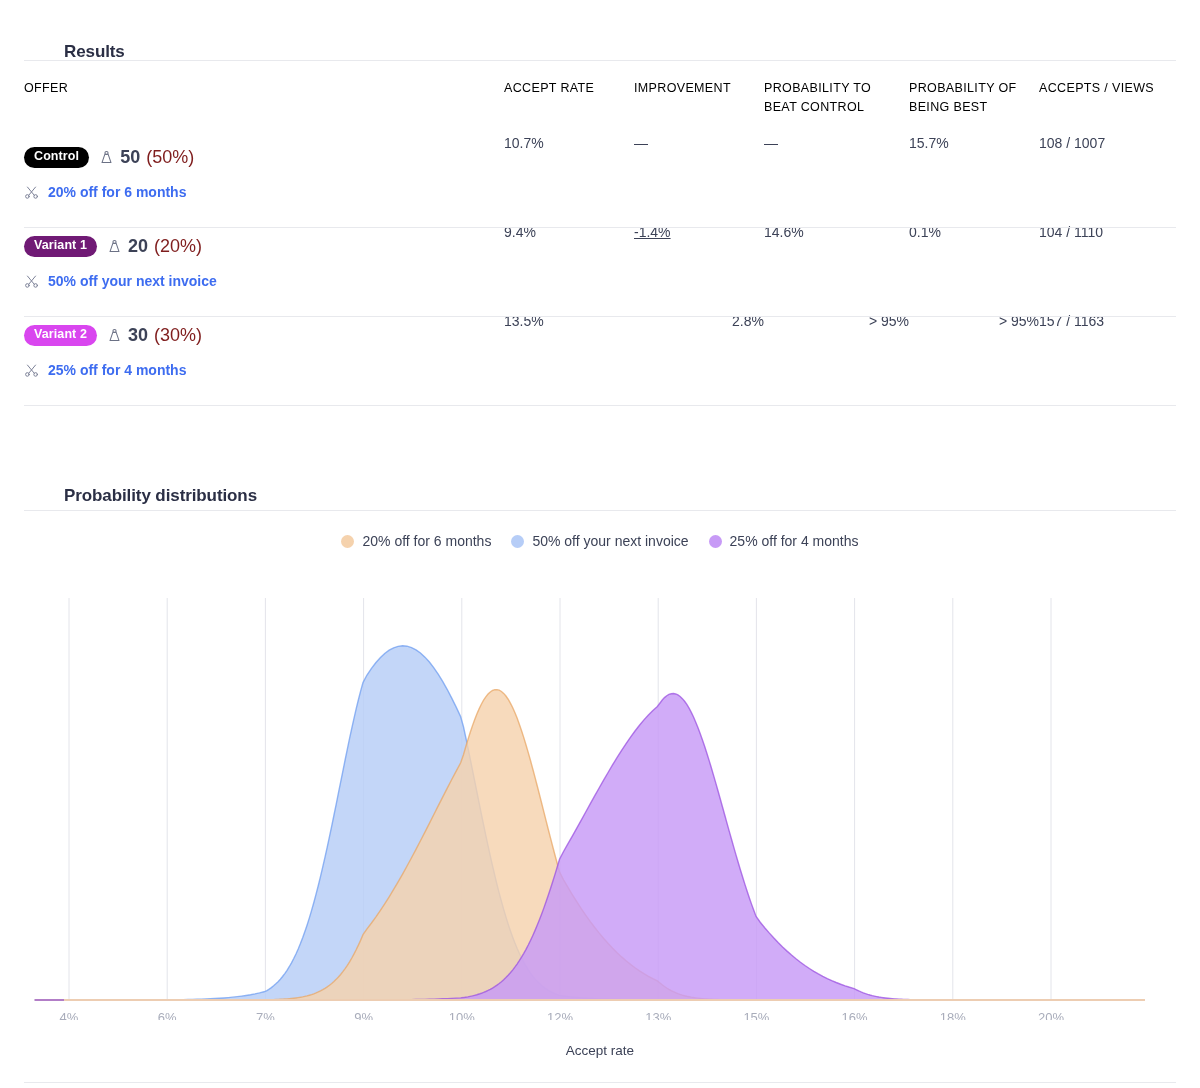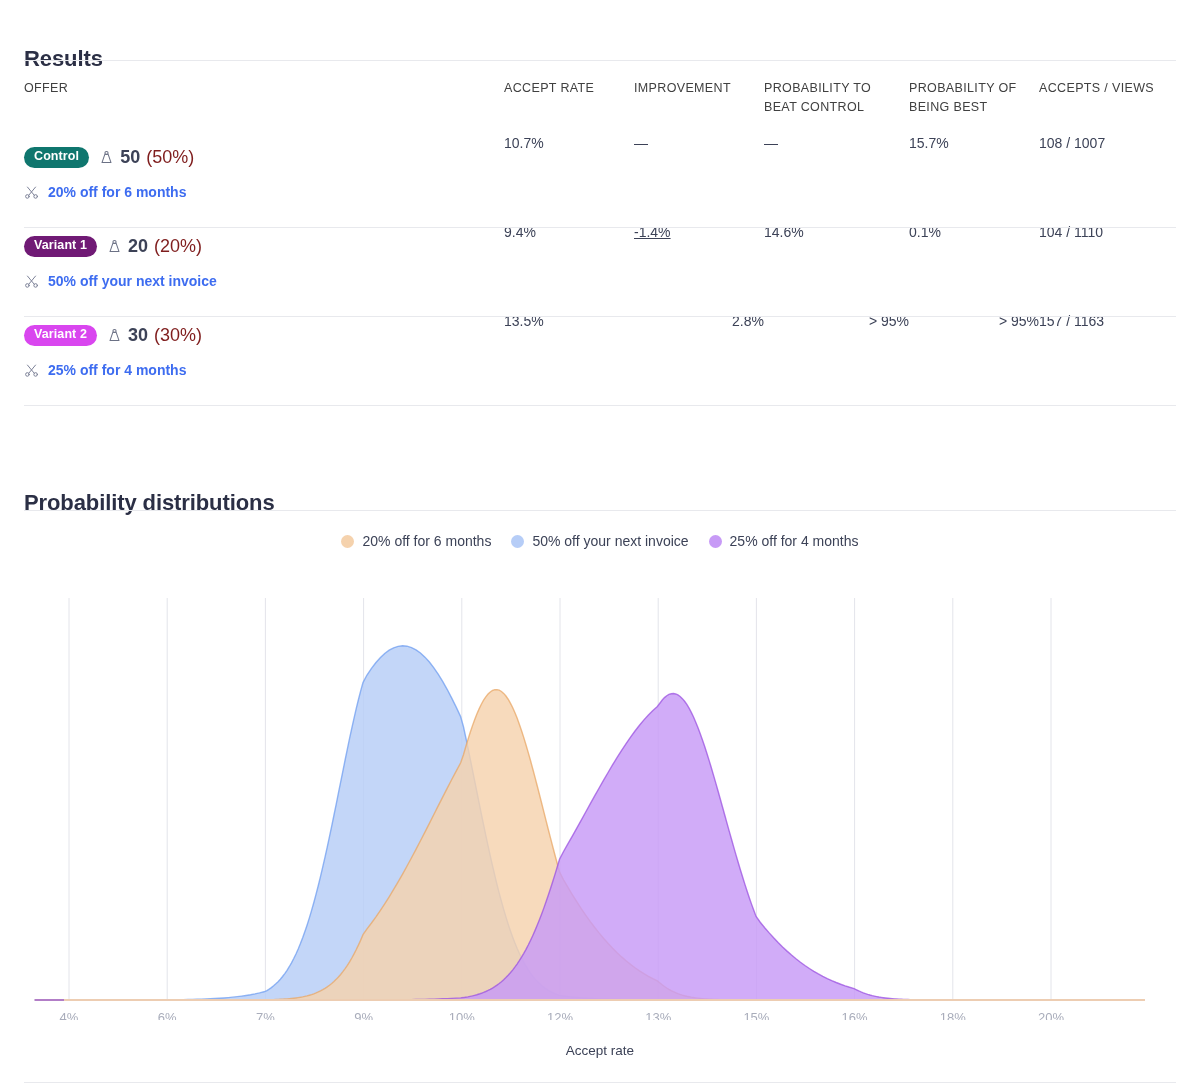--- a/index.html
+++ b/index.html
@@ -8,24 +8,25 @@
     width: 1200px; height: 1088px;
     background: #ffffff;
     font-family: "Liberation Sans", sans-serif;
     color: #32325d;
     -webkit-font-smoothing: antialiased;
   }
   .page { width: 1200px; height: 1088px; position: relative; overflow: hidden; }
 
   
   .section-title {
-    font-size: 22px;
+    font-size: 17px;
     font-weight: bold;
     color: #2b2f45;
     letter-spacing: -0.1px;
+    margin-left: 40px;
   }
   #results-title { position: absolute; left: 24px; top: 28px; }
 
   .hr {
     position: absolute; left: 24px; right: 24px;
     height: 1px; background: #e8e9ed;
   }
   #hr-results-top { top: 60px; }
   #hr-row1 { top: 227px; }
   #hr-row2 { top: 316px; }
@@ -36,21 +37,21 @@
   table.results {
     position: absolute; left: 24px; top: 61px;
     width: 1152px;
     border-collapse: collapse;
     table-layout: fixed;
   }
   table.results th {
     text-align: left;
     font-weight: normal;
     font-size: 12.5px;
-    color: #404040;
+    color: #000000;
     letter-spacing: 0.35px;
     padding: 18px 0 0 0;
     vertical-align: top;
     line-height: 1.5;
     height: 74px;
   }
   table.results td {
     vertical-align: top;
     padding: 0;
     font-size: 14px;
@@ -147,21 +148,21 @@
           <span>PROBABILITY OF</span><br>
           <span>BEING BEST</span>
         </th>
         <th>ACCEPTS / VIEWS</th>
       </tr>
     </thead>
     <tbody id="results-body">
         <tr>
           <td>
             <div class="offer-line1">
-              <span class="badge" style="background:#0f766e">Control</span>
+              <span class="badge" style="background:#000000">Control</span>
               <span class="weight-wrap">
                 <span>
                   <svg class="icon-svg" width="15" height="15" viewBox="0 0 16 16" fill="none" stroke="#6b7185" stroke-width="1.1" stroke-linejoin="round">
                     <circle cx="8" cy="3.2" r="1.7"></circle>
                     <path d="M6.2 4.6 L3.2 13.4 H12.8 L9.8 4.6 Z"></path>
                   </svg>
                 </span>
                 <span class="weight-num">50</span>
                 <span class="weight-pct">(50%)</span>
               </span>

